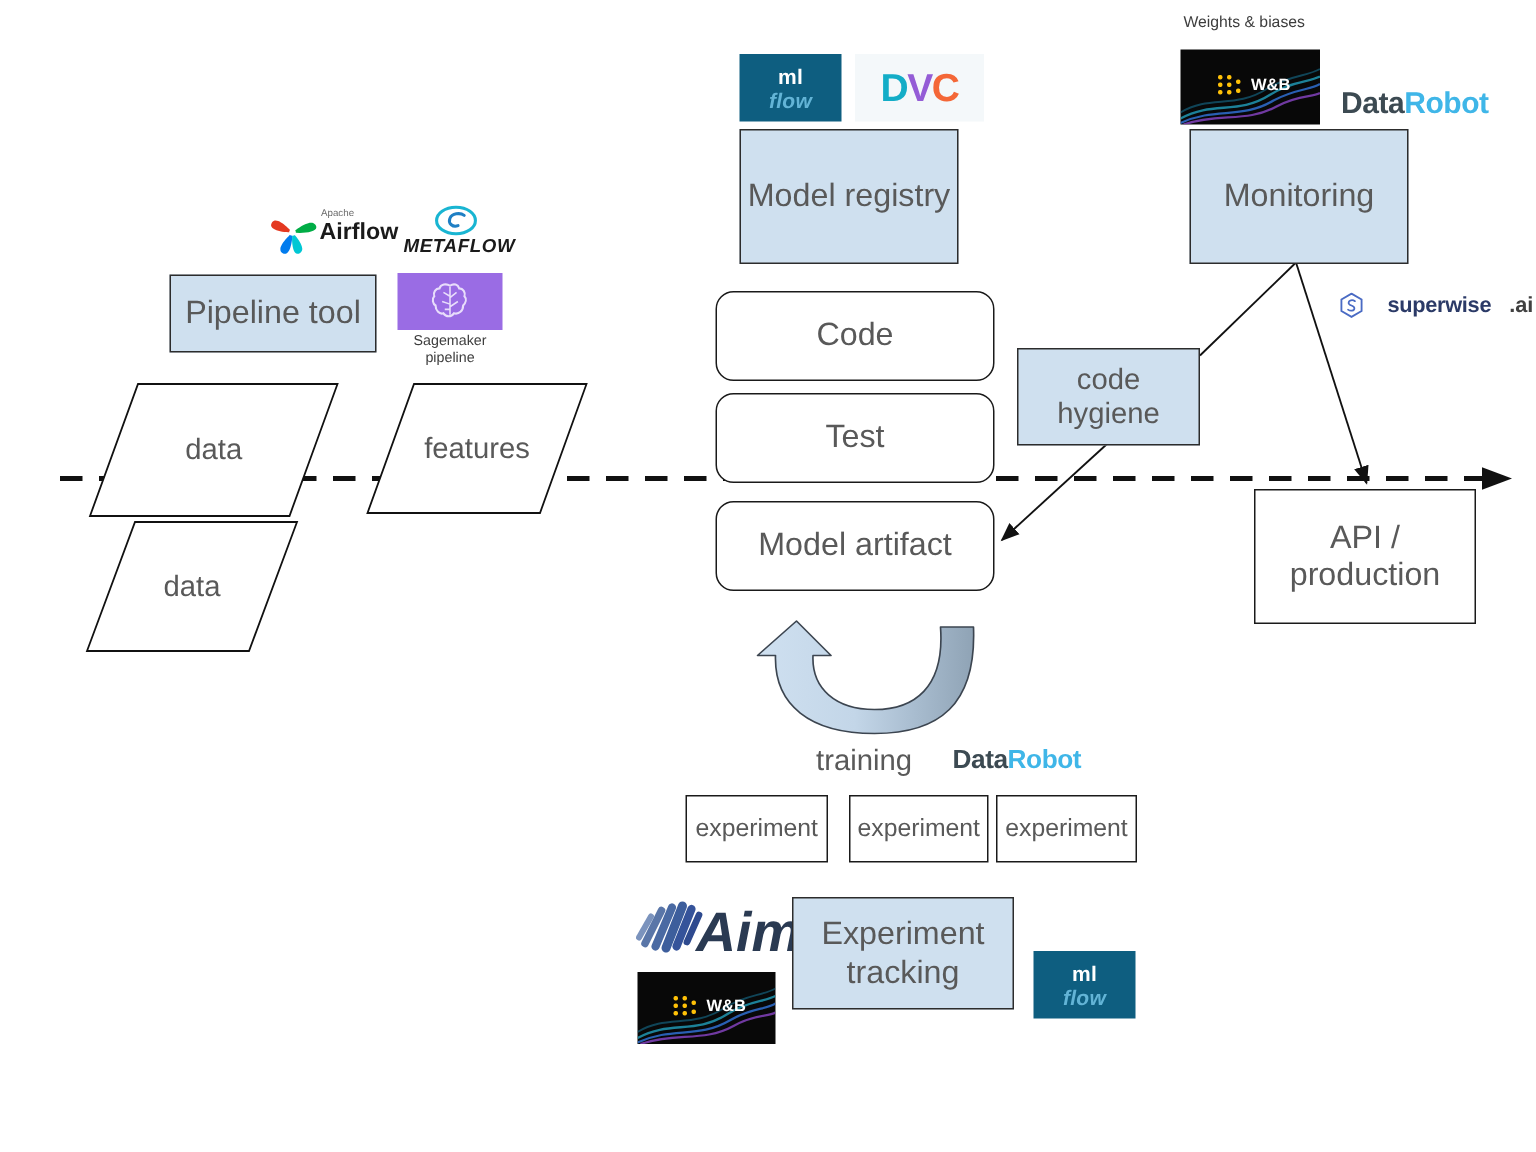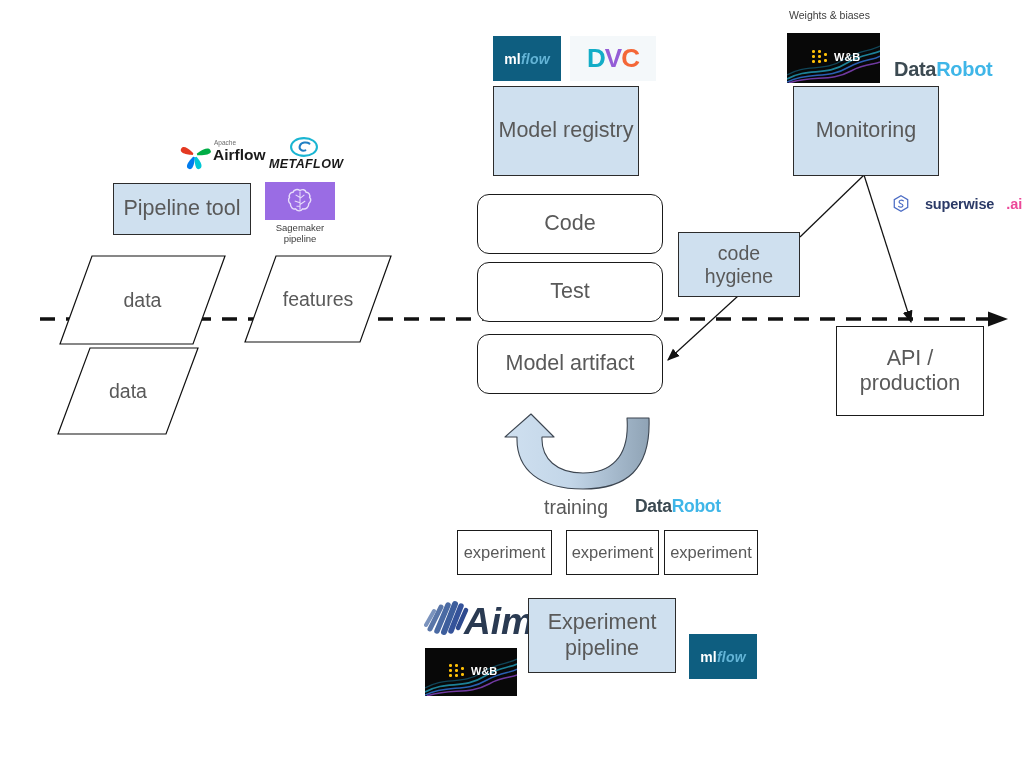--- a/index.html
+++ b/index.html
@@ -41,20 +41,21 @@
   #lines { position: absolute; left: 0; top: 0; width: 1024px; height: 768px; pointer-events: none; }
 
   
   .logo { position: absolute; }
 
   
   .mlflow {
     background: #0e5e80;
     display: flex; align-items: center; justify-content: center;
     letter-spacing: .2px;
+    flex-direction: column;
   }
   .mlflow .ml { color: #ffffff; font-weight: bold; }
   .mlflow .flow { color: #63b4d6; font-style: italic; font-weight: bold; }
 
   
   .dvc {
     background: #f4f8fa;
     display: flex; align-items: center; justify-content: center;
     font-weight: bold; letter-spacing: -1px;
   }
@@ -77,21 +78,21 @@
   }
 
   
   .datarobot { display: flex; align-items: center; font-weight: bold; letter-spacing: -.3px; }
   .datarobot .dr-data { color: #3c4a52; }
   .datarobot .dr-robot { color: #3fb6e8; }
 
   
   .superwise { display: flex; align-items: center; font-weight: bold; }
   .superwise .sw-name { color: #2b3a67; letter-spacing: -.2px; }
-  .superwise .sw-ai { color: #ec4899; font-weight: bold; }
+  .superwise .sw-ai { color: #404040; font-weight: bold; }
 
   
   .sagemaker-box { background: #9a6ce4; }
   .sagemaker-cap { position: absolute; color: #3d3d3d; text-align: center; width: 100%; }
 
   
   .airflow-txt { position: absolute; color: #1a1a1a; font-weight: bold; }
   .airflow-sup { position: absolute; color: #6b6b6b; }
   .metaflow-txt { position: absolute; color: #1a1a1a; font-weight: bold; font-style: italic; letter-spacing: .4px; }
 
@@ -283,21 +284,21 @@
       <i style="left:6px;  top:5px;  width:2.6px; height:2.6px;"></i>
       <i style="left:6px;  top:10px; width:2.6px; height:2.6px;"></i>
       <i style="left:12px; top:3px;  width:2.6px; height:2.6px;"></i>
       <i style="left:12px; top:9px;  width:2.6px; height:2.6px;"></i>
     </div>
     <span class="wb-text" style="left:46px; top:17px; font-size:11px;">W&amp;B</span>
   </div>
 
   <div class="box box-blue t22" style="left:528px; top:598px; width:148px; height:75px; flex-direction:column;">
     <span>Experiment</span>
-    <span>pipeline</span>
+    <span>tracking</span>
   </div>
 
   <div class="logo mlflow" style="left:689px; top:634px; width:68px; height:45px; font-size:14px;">
     <span class="ml">ml</span>
       <span class="flow">flow</span>
   </div>
 
   <div class="cap" style="left:789px; top:9px; font-size:10.5px; color:#3d3d3d;">Weights &amp; biases</div>
 
   <div class="logo wandb" style="left:787px; top:33px; width:93px; height:50px;">

